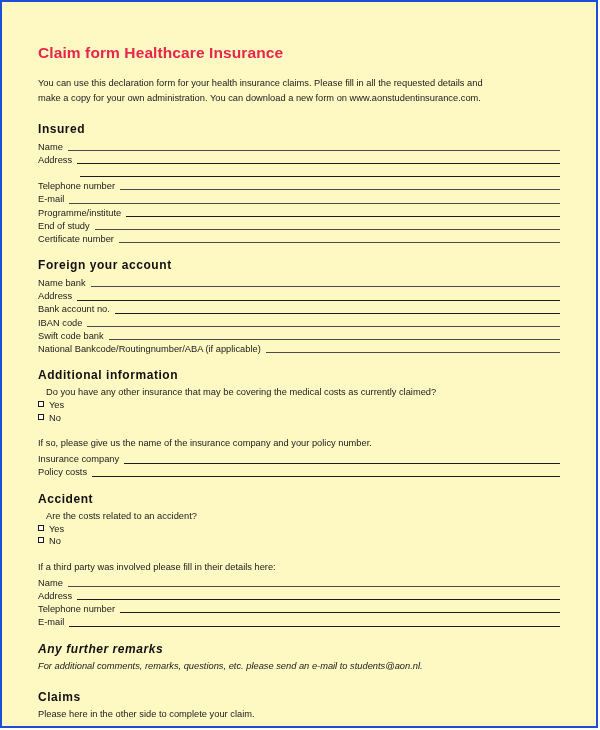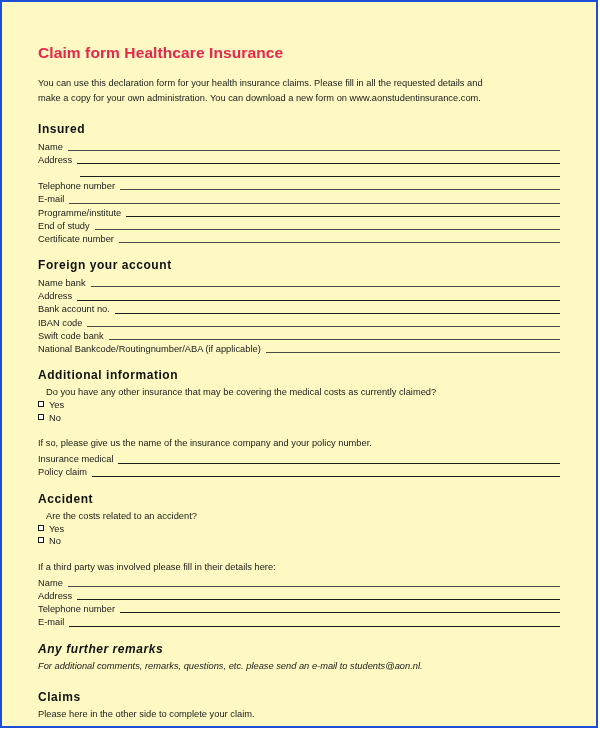--- a/index.html
+++ b/index.html
@@ -219,25 +219,25 @@
       <div class="checkbox-row">
         <span class="checkbox"></span>
         <span class="checkbox-label">No</span>
       </div>
 
       <div class="gap"></div>
 
       <p class="note">If so, please give us the name of the insurance company and your policy number.</p>
 
       <div class="field">
-        <span class="field-label">Insurance medical</span>
-        <span class="rule dark"></span>
-      </div>
-      <div class="field">
-        <span class="field-label">Policy claim</span>
+        <span class="field-label">Insurance company</span>
+        <span class="rule dark"></span>
+      </div>
+      <div class="field">
+        <span class="field-label">Policy costs</span>
         <span class="rule dark"></span>
       </div>
     </div>
 
     <div class="section">
       <div class="section-heading">Accident</div>
 
       <p class="qtext">Are the costs related to an accident?</p>
 
       <div class="checkbox-row">

